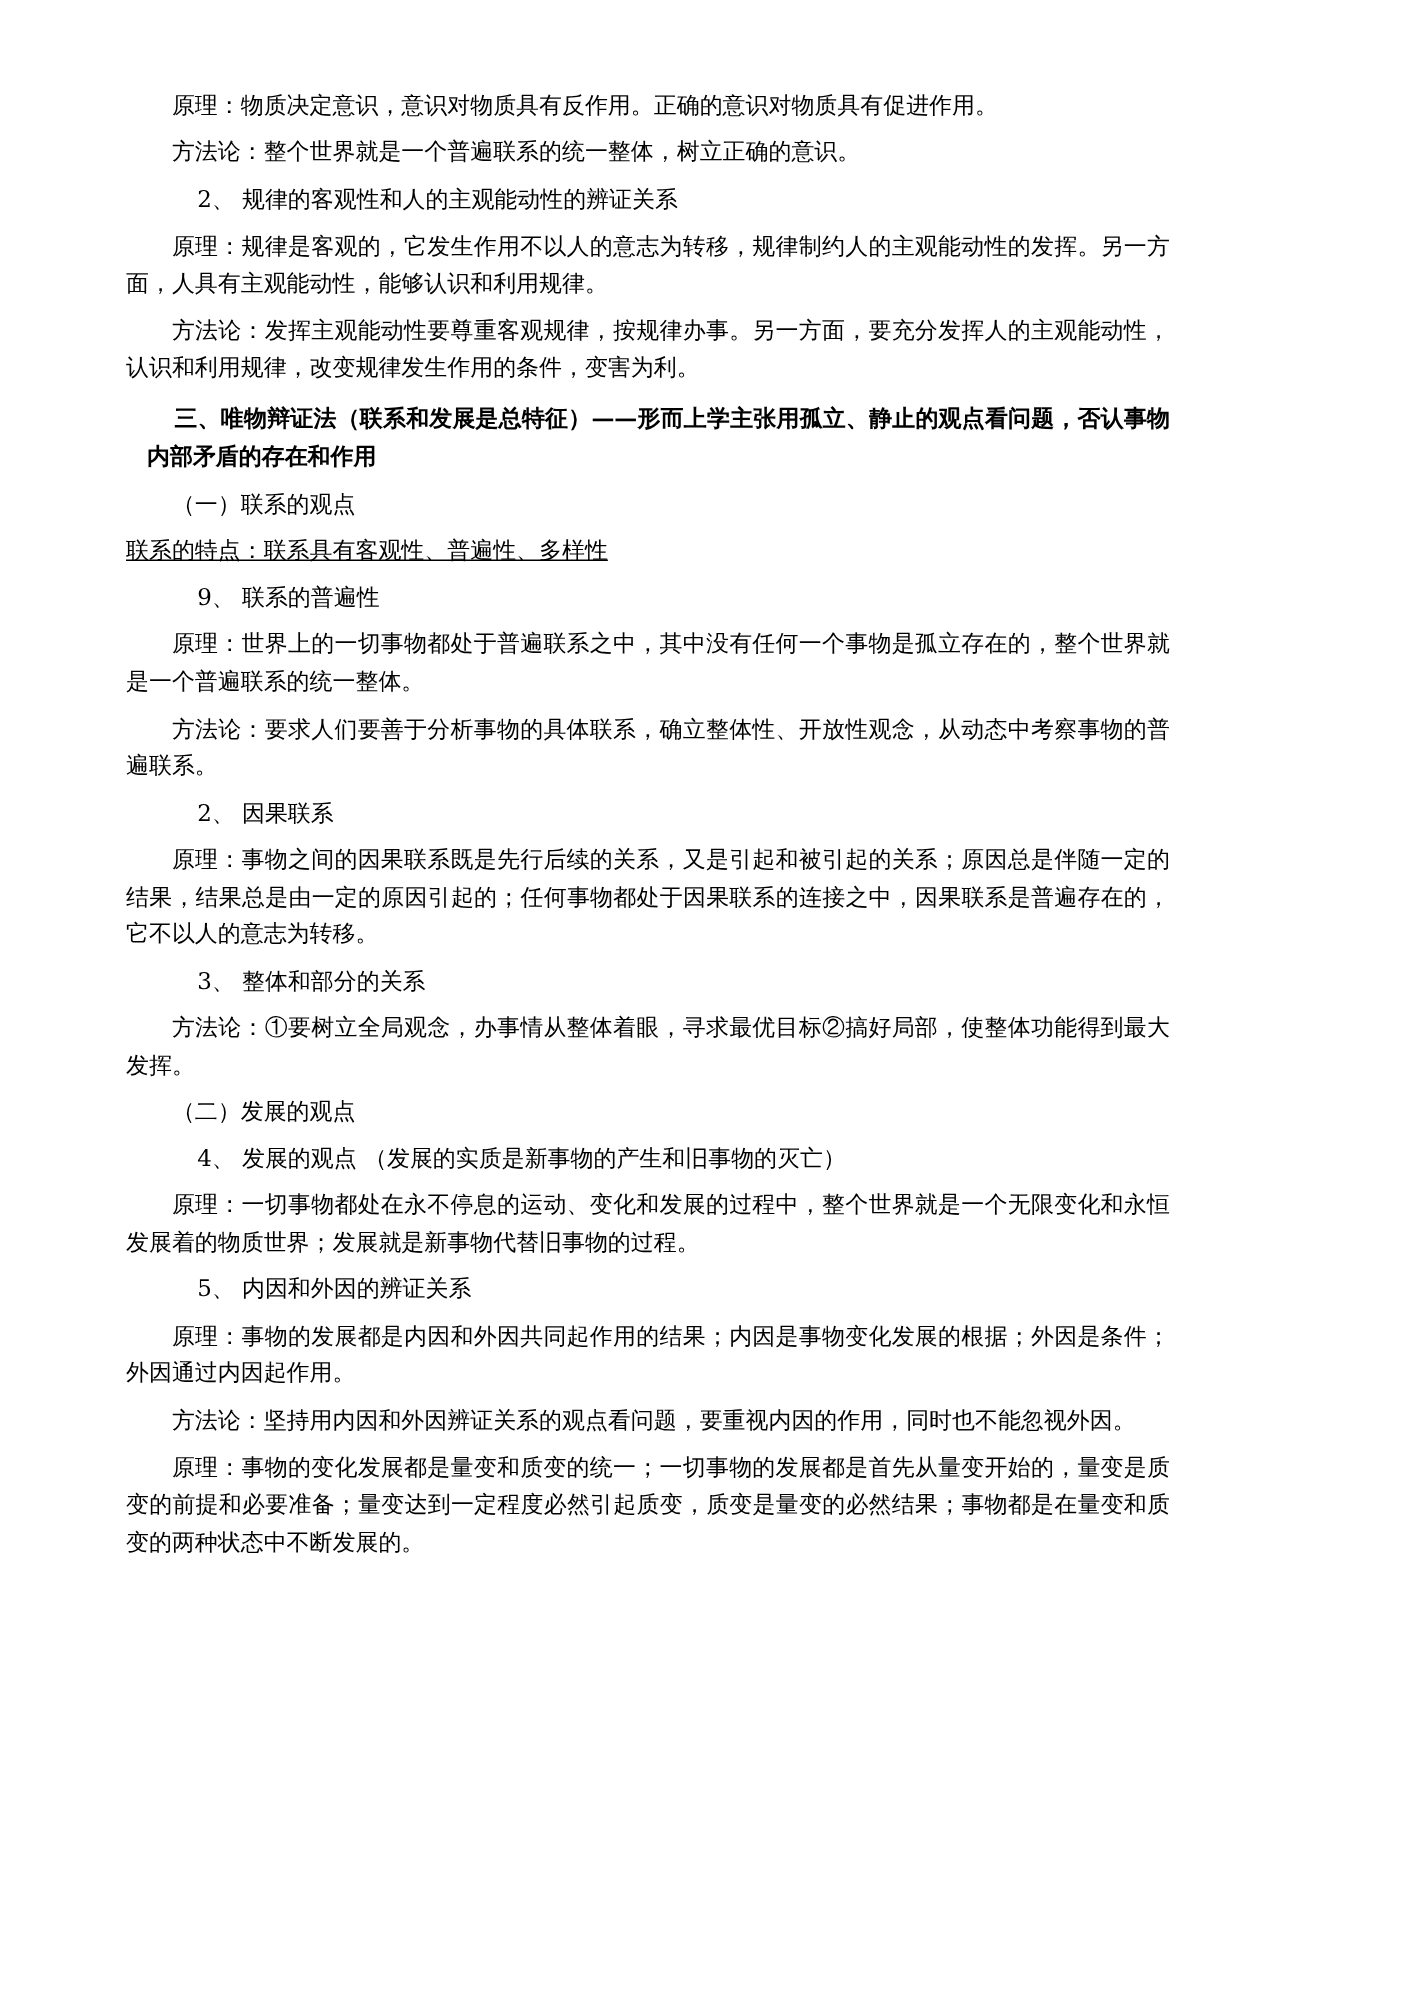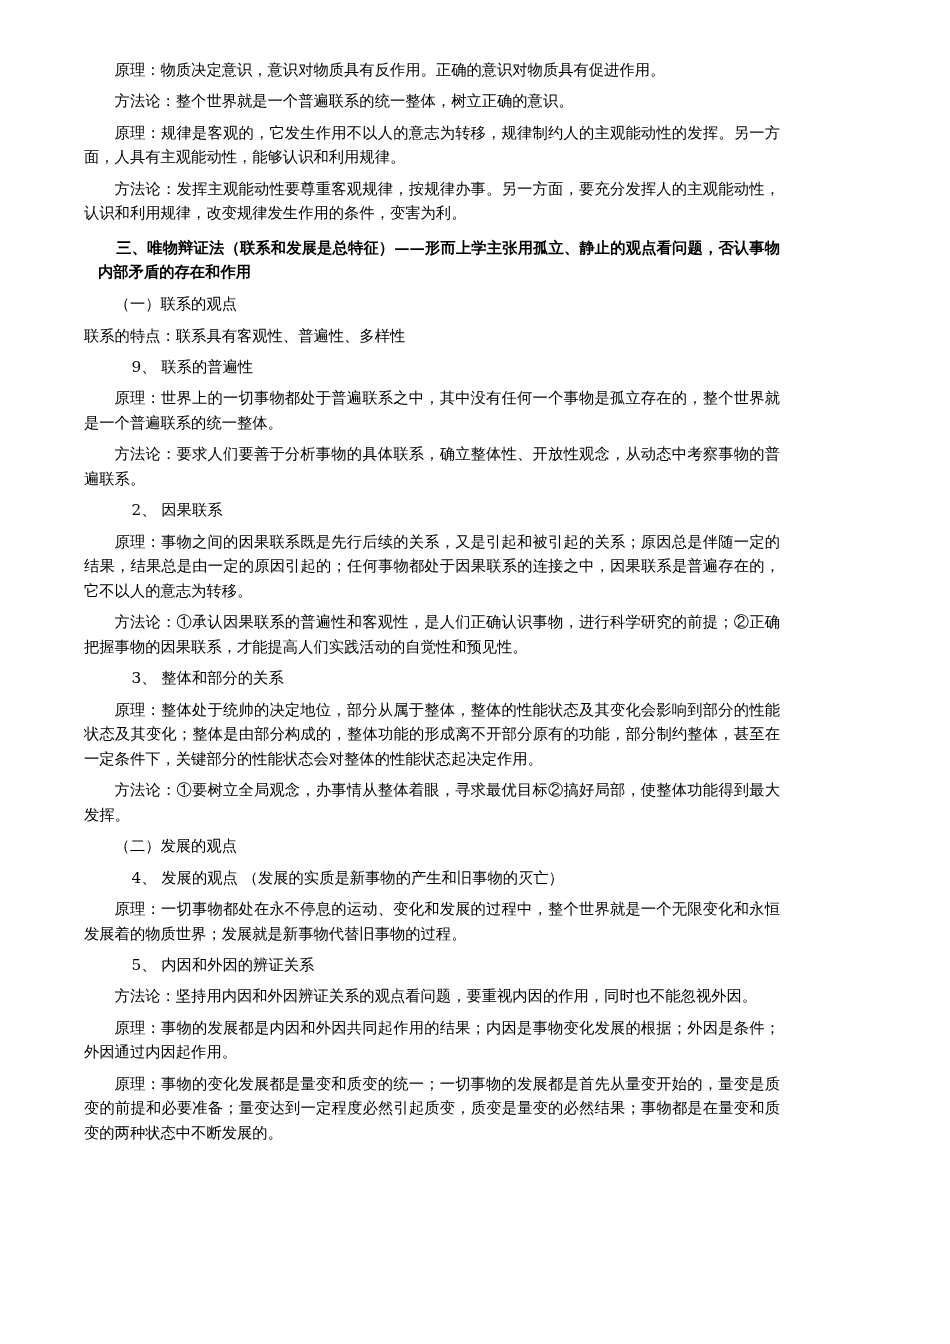--- a/index.html
+++ b/index.html
@@ -23,52 +23,51 @@
   .doc {
     font-size: 15.3px;
     line-height: 1.62;
   }
   p {
     margin: 0 0 6.5px 0;
     text-align: justify;
     text-justify: inter-ideograph;
   }
   .ind1 { text-indent: 2em; }
-  .ind0 { text-indent: 0; }
+  .ind0 { text-indent: 0; text-decoration: underline; }
   .ind-num { text-indent: 3.1em; }
   .heading {
     font-weight: bold;
     text-indent: 1.2em;
     margin: 10px 0 8px 14px;
     line-height: 1.58;
   }
   .underline { }
 </style>
 </head>
 <body>
 
 <div class="page">
   <div class="doc" id="doc-body">
       <p class="ind1">原理：物质决定意识，意识对物质具有反作用。正确的意识对物质具有促进作用。</p>
       <p class="ind1">方法论：整个世界就是一个普遍联系的统一整体，树立正确的意识。</p>
+      <p class="ind-num">2、 规律的客观性和人的主观能动性的辨证关系</p>
       <p class="ind1">原理：规律是客观的，它发生作用不以人的意志为转移，规律制约人的主观能动性的发挥。另一方面，人具有主观能动性，能够认识和利用规律。</p>
       <p class="ind1">方法论：发挥主观能动性要尊重客观规律，按规律办事。另一方面，要充分发挥人的主观能动性，认识和利用规律，改变规律发生作用的条件，变害为利。</p>
       <p class="heading">三、唯物辩证法（联系和发展是总特征）——形而上学主张用孤立、静止的观点看问题，否认事物内部矛盾的存在和作用</p>
       <p class="ind1">（一）联系的观点</p>
       <p class="ind0">联系的特点：联系具有客观性、普遍性、多样性</p>
       <p class="ind-num">9、 联系的普遍性</p>
       <p class="ind1">原理：世界上的一切事物都处于普遍联系之中，其中没有任何一个事物是孤立存在的，整个世界就是一个普遍联系的统一整体。</p>
       <p class="ind1">方法论：要求人们要善于分析事物的具体联系，确立整体性、开放性观念，从动态中考察事物的普遍联系。</p>
       <p class="ind-num">2、 因果联系</p>
       <p class="ind1">原理：事物之间的因果联系既是先行后续的关系，又是引起和被引起的关系；原因总是伴随一定的结果，结果总是由一定的原因引起的；任何事物都处于因果联系的连接之中，因果联系是普遍存在的，它不以人的意志为转移。</p>
-      <p class="ind1">方法论：①承认因果联系的普遍性和客观性，是人们正确认识事物，进行科学研究的前提；②正确把握事物的因果联系，才能提高人们实践活动的自觉性和预见性。</p>
       <p class="ind-num">3、 整体和部分的关系</p>
-      <p class="ind1">原理：整体处于统帅的决定地位，部分从属于整体，整体的性能状态及其变化会影响到部分的性能状态及其变化；整体是由部分构成的，整体功能的形成离不开部分原有的功能，部分制约整体，甚至在一定条件下，关键部分的性能状态会对整体的性能状态起决定作用。</p>
       <p class="ind1">方法论：①要树立全局观念，办事情从整体着眼，寻求最优目标②搞好局部，使整体功能得到最大发挥。</p>
       <p class="ind1">（二）发展的观点</p>
       <p class="ind-num">4、 发展的观点  （发展的<span class="underline">实质</span>是新事物的产生和旧事物的灭亡）</p>
       <p class="ind1">原理：一切事物都处在永不停息的运动、变化和发展的过程中，整个世界就是一个无限变化和永恒发展着的物质世界；发展就是新事物代替旧事物的过程。</p>
       <p class="ind-num">5、 内因和外因的辨证关系</p>
+      <p class="ind1">原理：事物的发展都是内因和外因共同起作用的结果；内因是事物变化发展的根据；外因是条件；外因通过内因起作用。</p>
       <p class="ind1">方法论：坚持用内因和外因辨证关系的观点看问题，要重视内因的作用，同时也不能忽视外因。</p>
-      <p class="ind1">原理：事物的发展都是内因和外因共同起作用的结果；内因是事物变化发展的根据；外因是条件；外因通过内因起作用。</p>
       <p class="ind1">原理：事物的变化发展都是量变和质变的统一；一切事物的发展都是首先从量变开始的，量变是质变的前提和必要准备；量变达到一定程度必然引起质变，质变是量变的必然结果；事物都是在量变和质变的两种状态中不断发展的。</p>
     </div>
 </div>
 
 </body></html>

